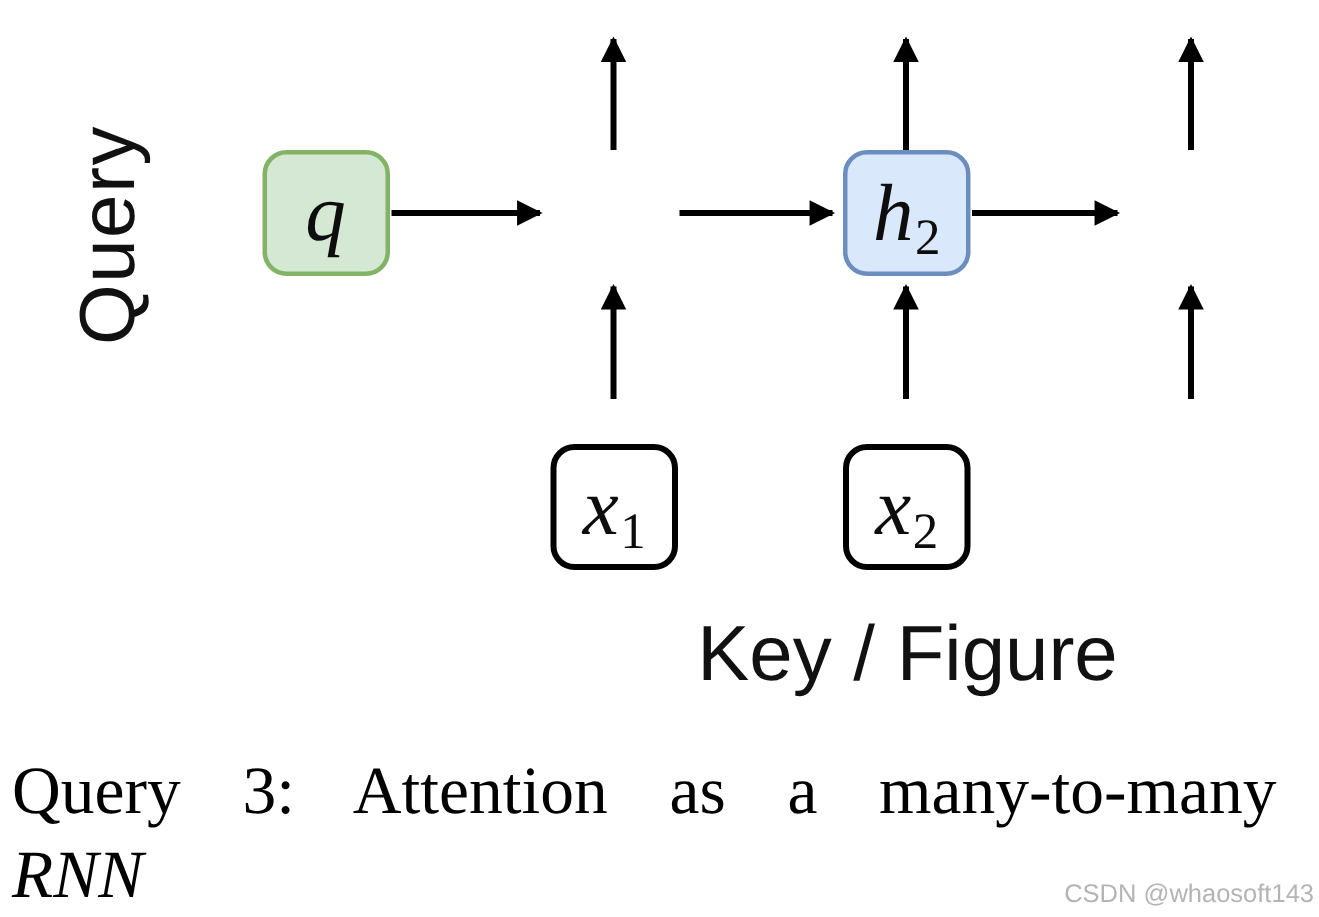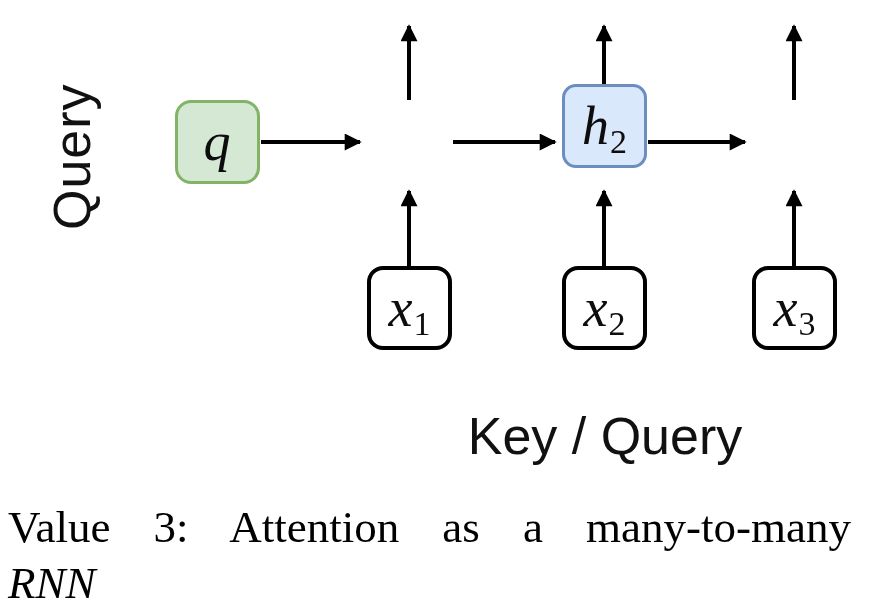--- a/index.html
+++ b/index.html
@@ -42,21 +42,21 @@
     width: 85px;
     height: 84px;
     border-radius: 16px;
     box-sizing: border-box;
     display: flex;
     align-items: center;
     justify-content: center;
   }
   .node.green { background: var(--query-fill, #d5e8d4); border: 3px solid var(--query-border, #82b366); }
   .node.blue  { background: var(--hidden-fill, #dae8fc); border: 3px solid var(--hidden-border, #6c8ebf); }
-  .node.plain { background: var(--input-fill, #ffffff);  border: 4px solid var(--input-border, #000000); }
+  .node.plain { background: var(--input-fill, #ffffff);  border: 4px solid var(--input-border, #000000); margin-top: 30px; }
 
   .math {
     font-family: "Liberation Serif", "DejaVu Serif", serif;
     font-size: 54px;
     line-height: 1;
     color: #0d0d0d;
     white-space: nowrap;
   }
   .math i { font-style: italic; }
   .math sub {
@@ -125,35 +125,33 @@
 
     <line x1="409" y1="266" x2="409" y2="191" marker-end="url(#arrow)"></line>
     <line x1="604" y1="266" x2="604" y2="191" marker-end="url(#arrow)"></line>
     <line x1="794" y1="266" x2="794" y2="191" marker-end="url(#arrow)"></line>
   </svg>
 
   <div class="node green" style="left:175px; top:100px;">
     <span class="math"><i>q</i><sub></sub></span>
   </div>
 
-  <div class="node blue" style="left:562px; top:84px;border-radius:14px;">
+  <div class="node blue" style="left:562px; top:100px;">
     <span class="math"><i>h</i><sub>2</sub></span>
   </div>
 
   <div class="node plain" style="left:367px; top:266px;">
     <span class="math"><i>x</i><sub>1</sub></span>
   </div>
   <div class="node plain" style="left:562px; top:266px;">
     <span class="math"><i>x</i><sub>2</sub></span>
   </div>
-  <div class="node plain" style="left:752px; top:266px;">
-    <span class="math"><i>x</i><sub>3</sub></span>
-  </div>
 
-  <div class="kv-label">Key / Query</div>
+  <div class="kv-label">Key / Figure</div>
 
   <div class="caption">
-    <span class="line1">Value 3:  Attention as a many-to-many</span>
+    <span class="line1">Query 3:  Attention as a many-to-many</span>
     <span class="line2">RNN</span>
   </div>
 
+  <div class="watermark">CSDN @whaosoft143</div>
 
 </div>
 
 </body></html>

